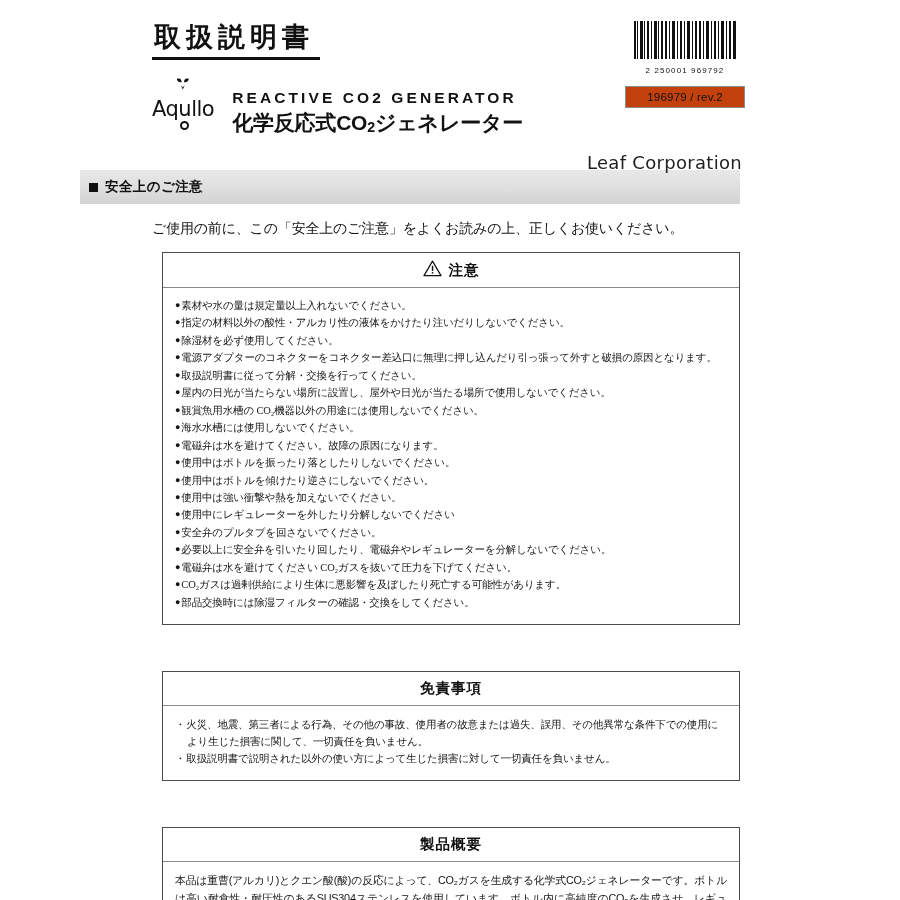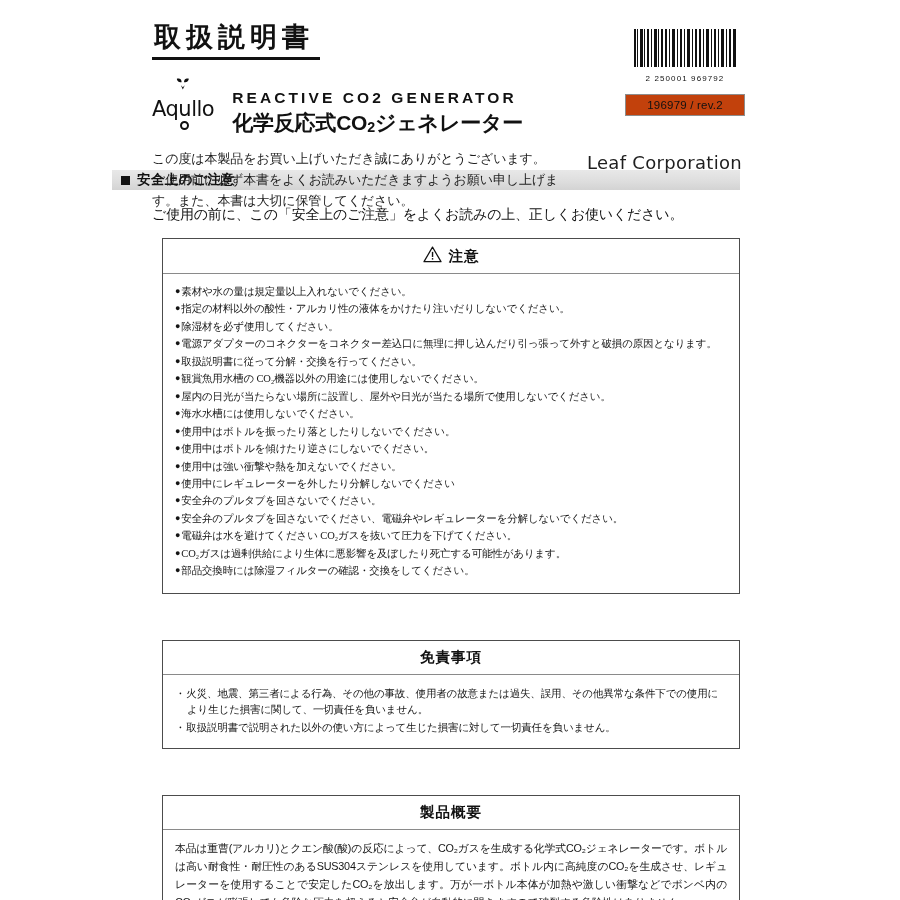--- a/index.html
+++ b/index.html
@@ -101,21 +101,21 @@
     margin-top: 14px;
     font-size: 13px;
     line-height: 1.62;
     color: #1c1c1c;
     letter-spacing: -0.1px;
   }
 
   
   .code-block {
     position: absolute;
-    top: 22px;
+    top: 14px;
     right: 155px;
     width: 120px;
     text-align: center;
   }
   .barcode {
     border: 1px solid #ffffff;
     padding: 4px 5px 1px 5px;
     background: #fff;
     display: block;
   }
@@ -141,23 +141,23 @@
     right: 158px;
     top: 152px;
     font-size: 18px;
     letter-spacing: 0.3px;
     color: #1f1f1f;
     font-family: "DejaVu Sans", sans-serif;
   }
 
   
   .section-banner {
-    margin: 0 160px 0 112px;
+    margin: 0 160px 0 80px;
     background: linear-gradient(to bottom, #e8e8e8 0%, #dedede 55%, #d3d3d3 100%);
-    height: 20px;
+    height: 34px;
     display: flex;
     align-items: center;
     padding-left: 9px;
     font-size: 13.5px;
     font-weight: bold;
     color: #111;
     letter-spacing: 0.4px;
   }
   .sq-bullet {
     display: inline-block;
@@ -272,25 +272,20 @@
         <span class="logo-word">Aqullo</span>
         <span class="logo-circle"></span>
       </div>
 
       <div class="product-names">
         <div class="product-en">REACTIVE CO2 GENERATOR</div>
         <div class="product-ja"><span>化学反応式CO</span><span class="sub2">2</span><span>ジェネレーター</span></div>
       </div>
     </div>
 
-    <div class="intro">
-      <div>この度は本製品をお買い上げいただき誠にありがとうございます。</div>
-      <div>ご使用前に必ず本書をよくお読みいただきますようお願い申し上げま</div>
-      <div>す。また、本書は大切に保管してください。</div>
-    </div>
 
     <div class="code-block">
       <div class="barcode">
         <svg width="106" height="42" viewBox="0 0 106 42">
           <rect x="0" y="0" width="106" height="42" fill="#fff"></rect>
           <g fill="#111">
             <rect x="2" y="2" width="2" height="38"></rect>
             <rect x="5" y="2" width="1" height="38"></rect>
             <rect x="8" y="2" width="3" height="38"></rect>
             <rect x="12" y="2" width="1" height="38"></rect>
@@ -348,29 +343,30 @@
       </span>
       <span>注意</span>
     </div>
     <div class="box-body">
       <ul class="caution-list">
         <li>素材や水の量は規定量以上入れないでください。</li>
         <li>指定の材料以外の酸性・アルカリ性の液体をかけたり注いだりしないでください。</li>
         <li>除湿材を必ず使用してください。</li>
         <li>電源アダプターのコネクターをコネクター差込口に無理に押し込んだり引っ張って外すと破損の原因となります。</li>
         <li>取扱説明書に従って分解・交換を行ってください。</li>
+        <li>屋内の日光が当たらない場所に設置し、屋外や日光が当たる場所で使用しないでください。</li>
         <li>観賞魚用水槽の CO₂機器以外の用途には使用しないでください。</li>
-        <li>屋内の日光が当たらない場所に設置し、屋外や日光が当たる場所で使用しないでください。</li>
         <li>海水水槽には使用しないでください。</li>
+        <li>電磁弁は水を避けてください。故障の原因になります。</li>
         <li>使用中はボトルを振ったり落としたりしないでください。</li>
         <li>使用中はボトルを傾けたり逆さにしないでください。</li>
         <li>使用中は強い衝撃や熱を加えないでください。</li>
         <li>使用中にレギュレーターを外したり分解しないでください</li>
         <li>安全弁のプルタブを回さないでください。</li>
-        <li>安全弁のプルタブを回さないでください、電磁弁やレギュレーターを分解しないでください。</li>
+        <li>必要以上に安全弁を引いたり回したり、電磁弁やレギュレーターを分解しないでください。</li>
         <li>電磁弁は水を避けてください CO₂ガスを抜いて圧力を下げてください。</li>
         <li>CO₂ガスは過剰供給により生体に悪影響を及ぼしたり死亡する可能性があります。</li>
         <li>部品交換時には除湿フィルターの確認・交換をしてください。</li>
       </ul>
     </div>
   </div>
 
   <div class="gap-b"></div>
 
   <div class="box">

